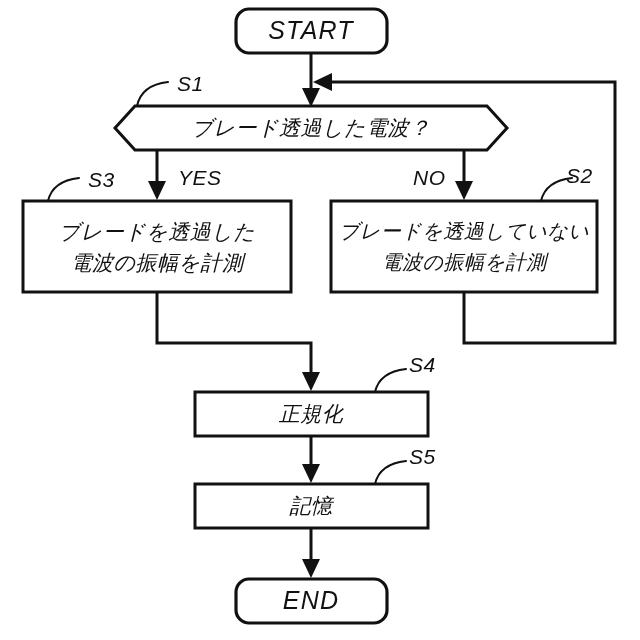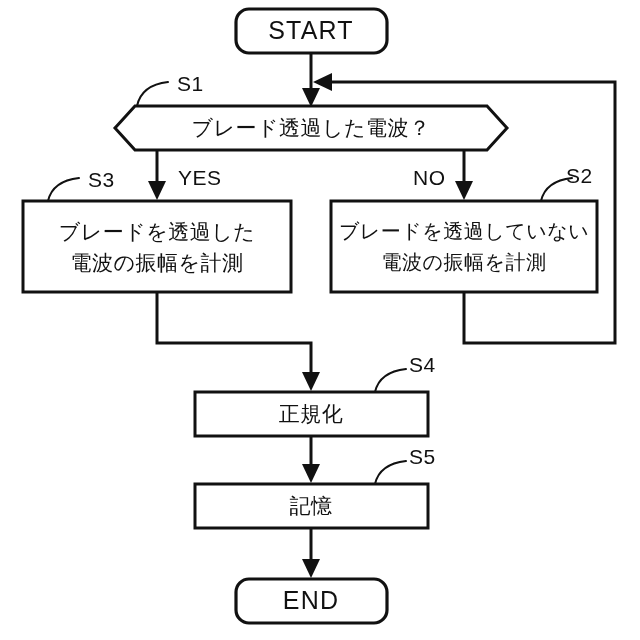--- a/index.html
+++ b/index.html
@@ -9,20 +9,21 @@
   }
   body {
     font-family: "Liberation Sans", "DejaVu Sans", sans-serif;
   }
   #canvas {
     position: relative;
     width: 640px;
     height: 640px;
     background: #ffffff;
     overflow: hidden;
+    font-style: italic;
   }
   #flow-svg {
     position: absolute;
     top: 0;
     left: 0;
     width: 640px;
     height: 640px;
     display: block;
   }
   .shape-fill {

